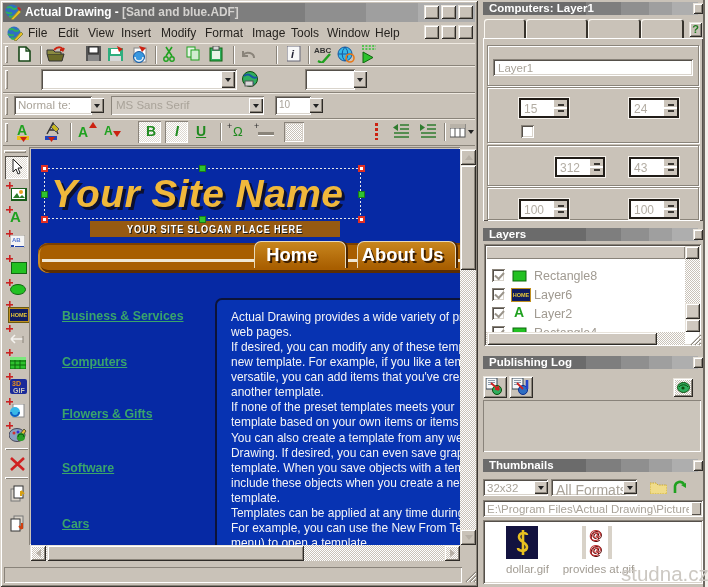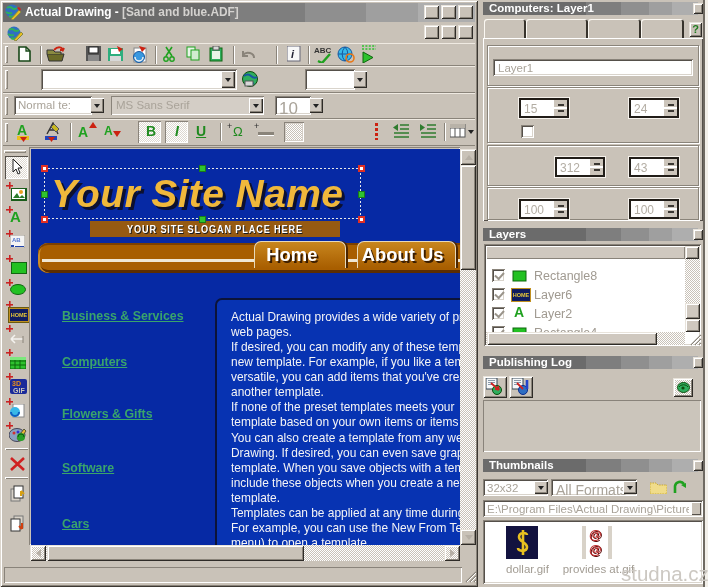--- a/index.html
+++ b/index.html
@@ -53,20 +53,32 @@
 <div class="ab btn2" style="left:441px;top:5px;width:15px;height:14px;"></div>
 <div class="ab btn2" style="left:458px;top:5px;width:15px;height:14px;"></div>
 
 <div class="ab" id="docicon" style="left:7px;top:25px;width:16px;height:16px;">
       <svg width="16" height="16">
         <circle cx="7" cy="8" r="6.5" fill="#2f6ec2"></circle>
         <path d="M2 5 q3 -2 5 0 t5 0 M1 9 q3 2 6 1 M4 13 q4 2 7 -1" stroke="#2fae5e" stroke-width="2" fill="none"></path>
         <path d="M7 15 L14 7 L16 9 L9 16 Z" fill="#e8c020" stroke="#884"></path>
       </svg>
     </div>
+<div class="ab" id="menubar" style="left:0;top:26px;width:478px;height:14px;font-size:12px;color:#26231f;">
+  <span class="ab" style="left:28px;">File</span>
+      <span class="ab" style="left:58px;">Edit</span>
+      <span class="ab" style="left:88px;">View</span>
+      <span class="ab" style="left:121px;">Insert</span>
+      <span class="ab" style="left:161px;">Modify</span>
+      <span class="ab" style="left:205px;">Format</span>
+      <span class="ab" style="left:252px;">Image</span>
+      <span class="ab" style="left:291px;">Tools</span>
+      <span class="ab" style="left:327px;">Window</span>
+      <span class="ab" style="left:375px;">Help</span>
+</div>
 <div class="ab btn2" style="left:424px;top:25px;width:15px;height:14px;"></div>
 <div class="ab btn2" style="left:441px;top:25px;width:15px;height:14px;"></div>
 <div class="ab btn2" style="left:458px;top:25px;width:15px;height:14px;"></div>
 
 <div class="ab row3d" style="left:3px;top:43px;width:472px;height:23px;"></div>
 <div class="ab row3d" style="left:3px;top:66px;width:472px;height:27px;"></div>
 <div class="ab row3d" style="left:3px;top:93px;width:472px;height:26px;"></div>
 <div class="ab row3d" style="left:3px;top:119px;width:472px;height:27px;"></div>
 <div class="ab" id="tb1" style="left:0;top:43px;width:478px;height:23px;">
   <div class="ab grip" style="left:5px;top:3px;width:3px;height:17px;"></div>
@@ -154,21 +166,21 @@
   <div class="ab grip" style="left:5px;top:4px;width:3px;height:18px;"></div>
   <div class="ab fld" style="left:14px;top:3px;width:78px;height:19px;"></div>
   <div class="ab gray" style="left:18px;top:6px;font-size:11.5px;">Normal te:</div>
   <div class="ddb" style="left:90px;top:5px;height:15px;"></div>
       <div class="dda" style="left:94px;top:11px;"></div>
   <div class="ab sk" style="left:111px;top:3px;width:153px;height:19px;background:#d4cec6;"></div>
   <div class="ab gray" style="left:116px;top:6px;font-size:11.5px;">MS Sans Serif</div>
   <div class="ddb" style="left:249px;top:5px;height:15px;"></div>
       <div class="dda" style="left:253px;top:11px;"></div>
   <div class="ab fld" style="left:275px;top:3px;width:36px;height:19px;"></div>
-  <div class="ab gray" style="left:279px;top:6px;font-size:17px;">10</div>
+  <div class="ab gray" style="left:279px;top:6px;font-size:10px;">10</div>
   <div class="ddb" style="left:309px;top:5px;height:15px;"></div>
       <div class="dda" style="left:313px;top:11px;"></div>
 </div>
 <div class="ab" id="tb4" style="left:0;top:119px;width:478px;height:27px;">
   <div class="ab grip" style="left:5px;top:4px;width:3px;height:19px;"></div>
   <div class="ab" style="left:17px;top:3px;font-size:14px;font-weight:bold;color:#1fa11f;">A</div>
   <div class="ab" style="left:17px;top:17px;width:12px;height:4px;background:#e8c020;"></div>
   <svg class="ab" style="left:20px;top:18px;" width="7" height="5">
         <path d="M0 0 h7 l-3.5 5 z" fill="#cc2211"></path>
       </svg>

